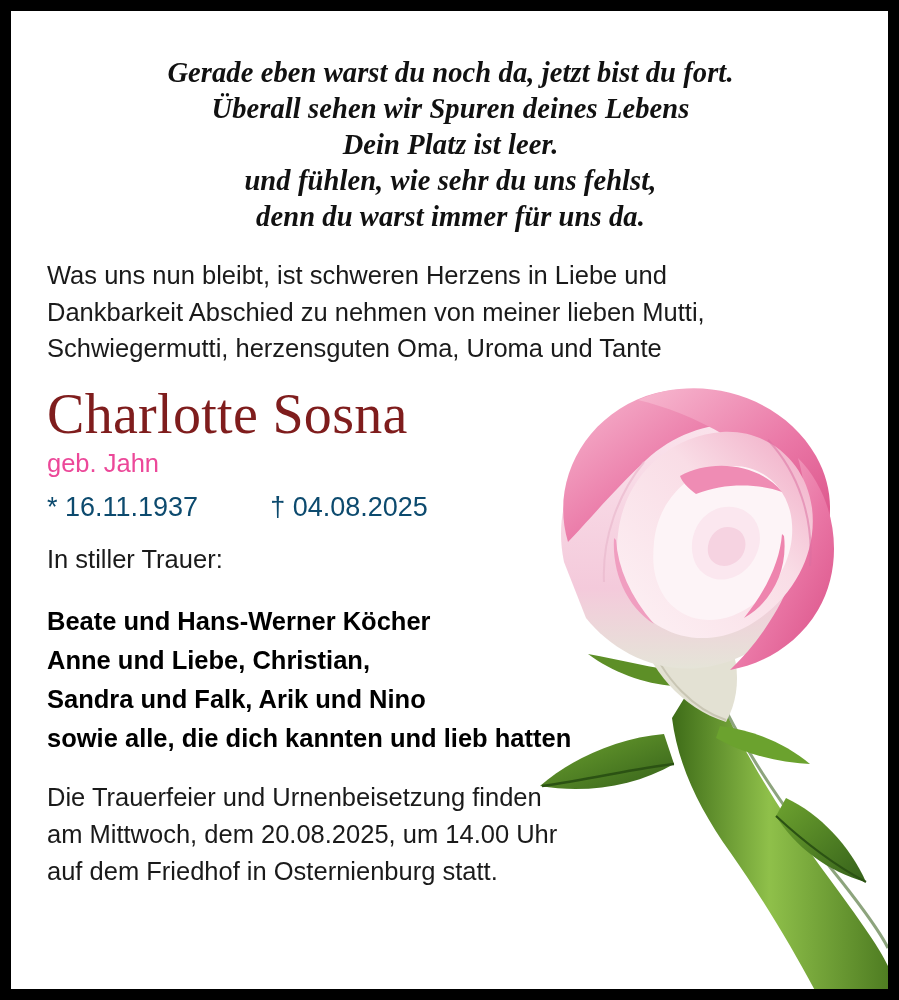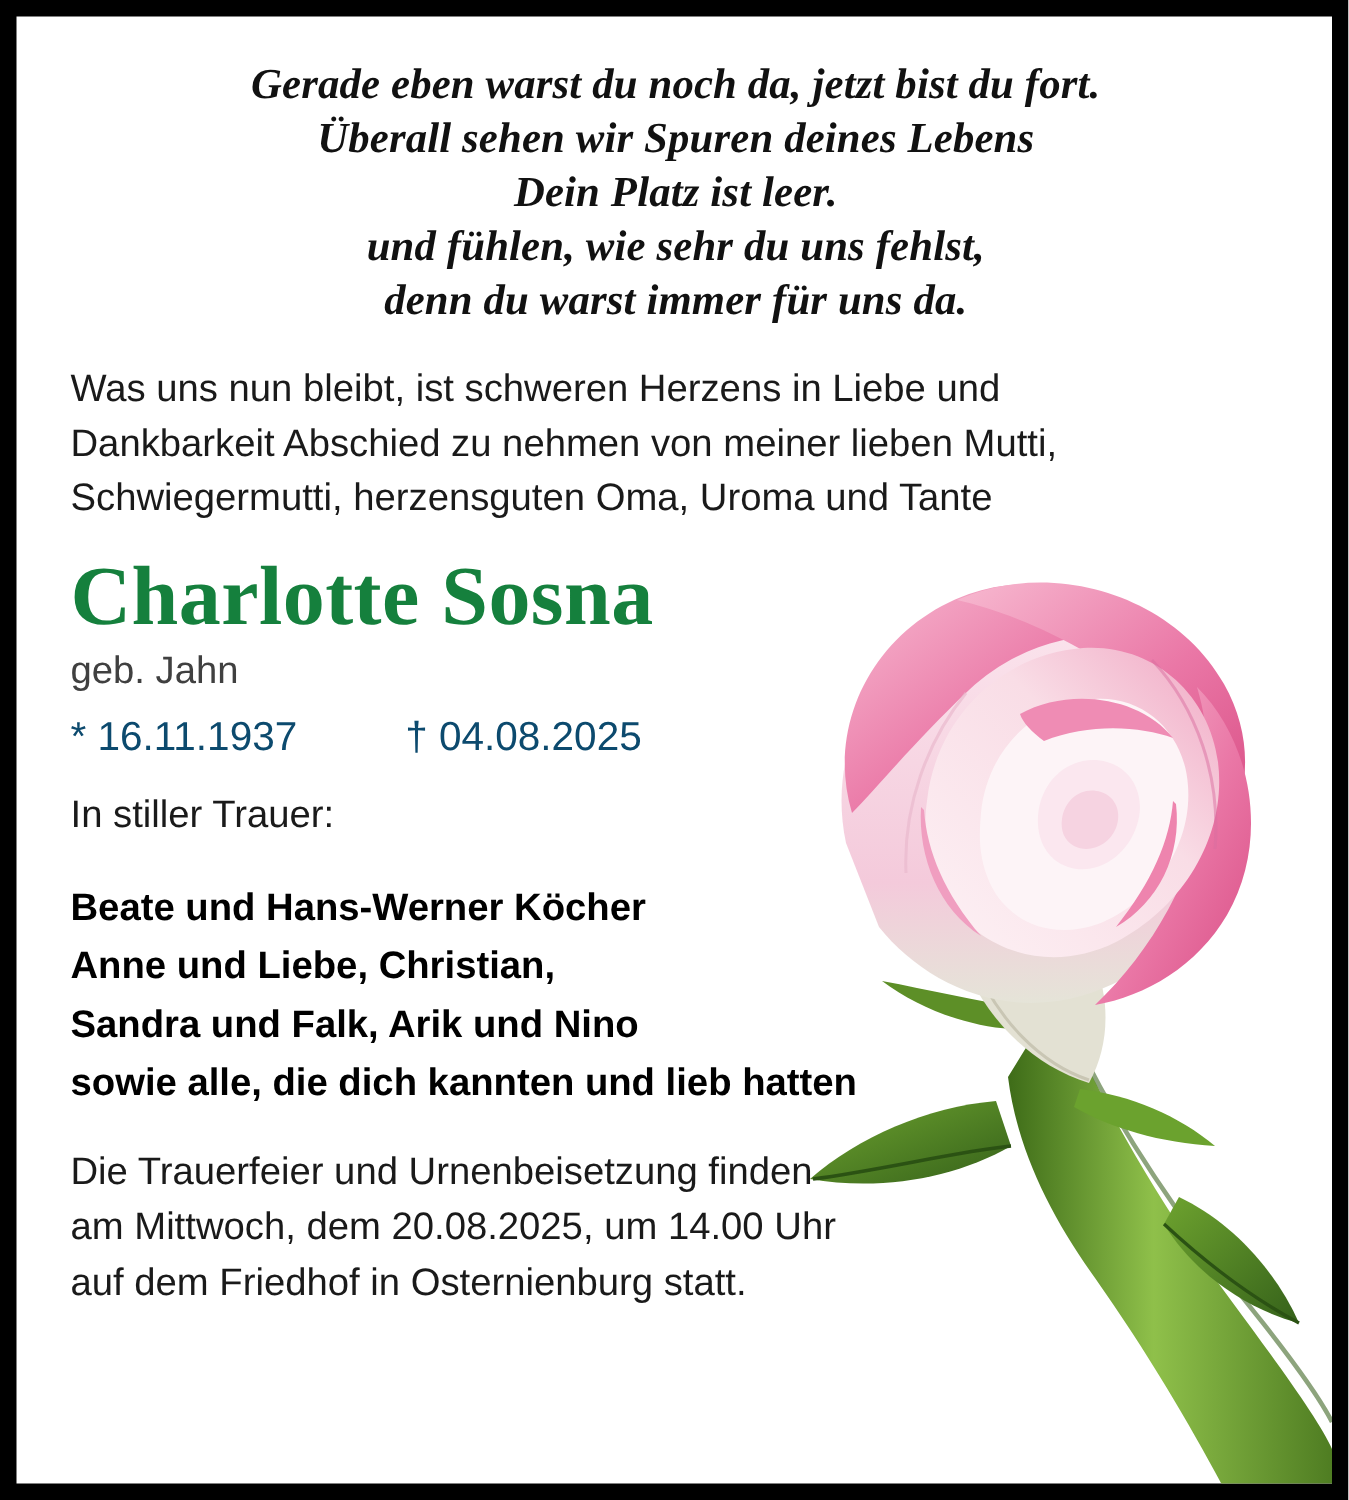--- a/index.html
+++ b/index.html
@@ -20,21 +20,21 @@
     box-sizing: border-box;
     border: 11px solid #000000;
     background: #ffffff;
     overflow: hidden;
   }
   .inner {
     position: relative;
     width: 100%;
     height: 100%;
     box-sizing: border-box;
-    padding: 28px 34px 0 36px;
+    padding: 44px 34px 0 36px;
     z-index: 3;
   }
   .poem {
     text-align: center;
     font-family: "Liberation Serif", serif;
     font-style: italic;
     font-weight: bold;
     font-size: 28.5px;
     line-height: 1.265;
     color: #111111;
@@ -46,31 +46,31 @@
     font-family: "Liberation Sans", sans-serif;
     font-size: 25.5px;
     line-height: 1.43;
     color: #1a1a1a;
     margin: 0 0 18px 0;
     max-width: 820px;
   }
   .intro div { white-space: nowrap; }
   .name {
     font-family: "Liberation Serif", serif;
-    font-weight: bold;
+    font-weight: normal;
     font-size: 56px;
     line-height: 1.05;
-    color: #15803d;
+    color: #7f1d1d;
     margin: 6px 0 6px 0;
     letter-spacing: 0.3px;
   }
   .maiden {
     font-family: "Liberation Sans", sans-serif;
     font-size: 25.5px;
-    color: #404040;
+    color: #ec4899;
     margin: 0 0 14px 0;
   }
   .dates {
     font-family: "Liberation Sans", sans-serif;
     font-size: 27px;
     color: #0c4a6e;
     margin: 0 0 22px 0;
     display: flex;
     gap: 72px;
   }

